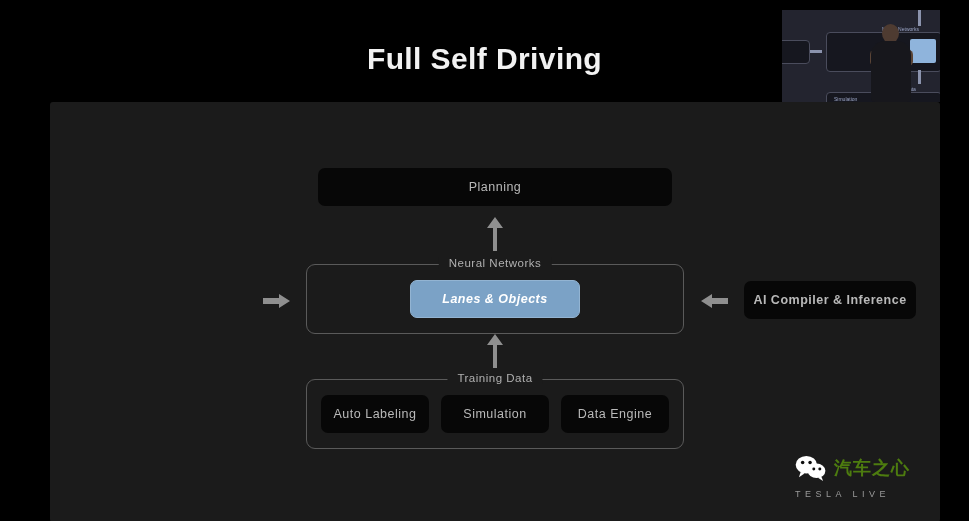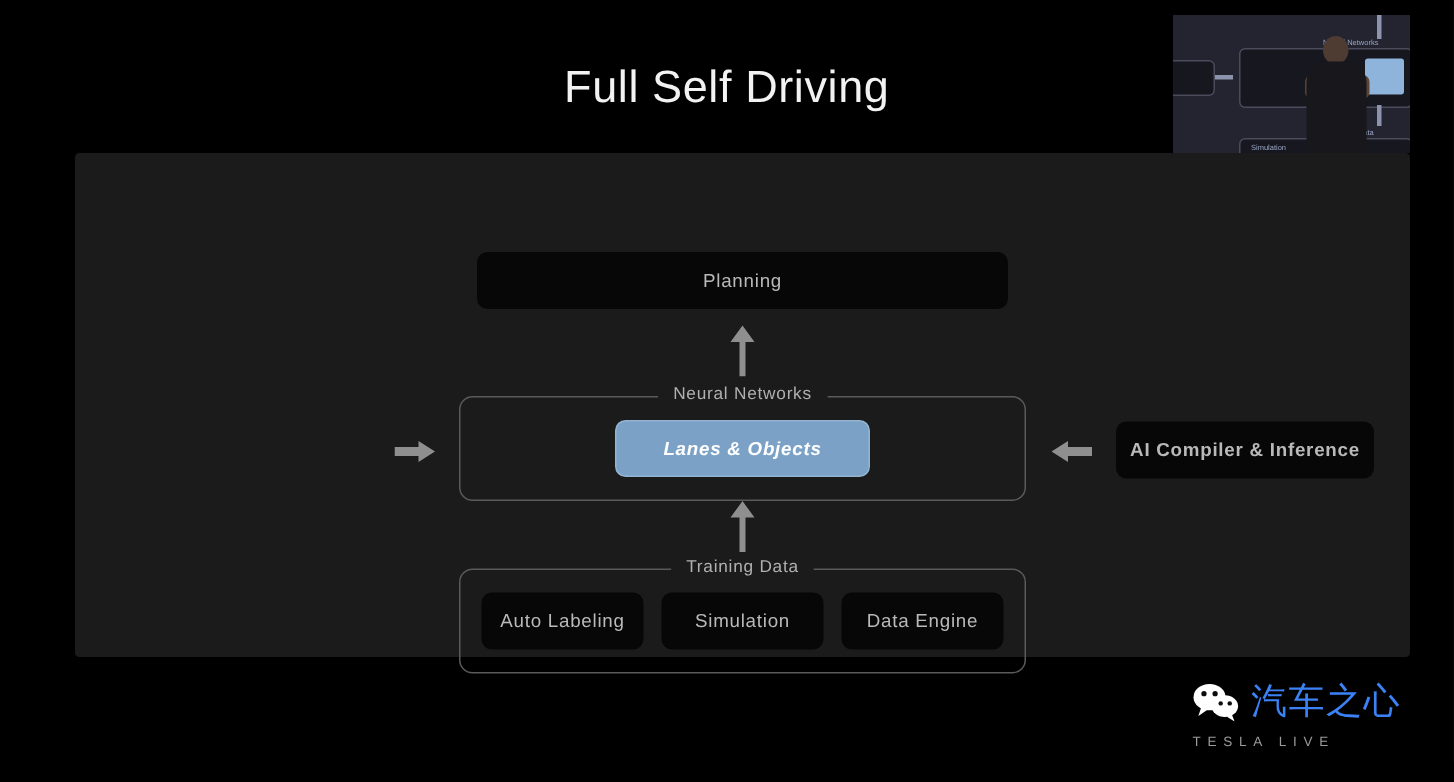--- a/index.html
+++ b/index.html
@@ -17,32 +17,32 @@
   }
 
   
   #slide-title {
     position: absolute;
     left: 0;
     top: 42px;
     width: 969px;
     text-align: center;
     font-size: 30px;
-    font-weight: 400;
+    font-weight: 700;
     letter-spacing: 0.4px;
     color: #f2f2f2;
   }
 
   
   #diagram-panel {
     position: absolute;
     left: 50px;
     top: 102px;
     width: 890px;
-    height: 336px;
+    height: 420px;
     background: #1b1b1b;
     border-radius: 3px;
   }
 
   
   .node-box {
     background: #070707;
     border-radius: 7px;
     display: flex;
     align-items: center;
@@ -228,24 +228,25 @@
     width: 160px;
     height: 58px;
   }
   #watermark-brand {
     display: flex;
     align-items: center;
     gap: 7px;
   }
   #wechat-icon { width: 32px; height: 26px; display: block; }
   #watermark-name {
-    font-size: 24px;
-    color: #3b82f6;
+    font-size: 18px;
+    color: #4d7c0f;
     letter-spacing: 1px;
     line-height: 1;
+    font-weight: bold;
   }
   #watermark-tesla {
     margin-top: 8px;
     text-align: left;
     font-size: 9px;
     letter-spacing: 4.5px;
     color: #9a9a9a;
   }
 </style>
 </head>

